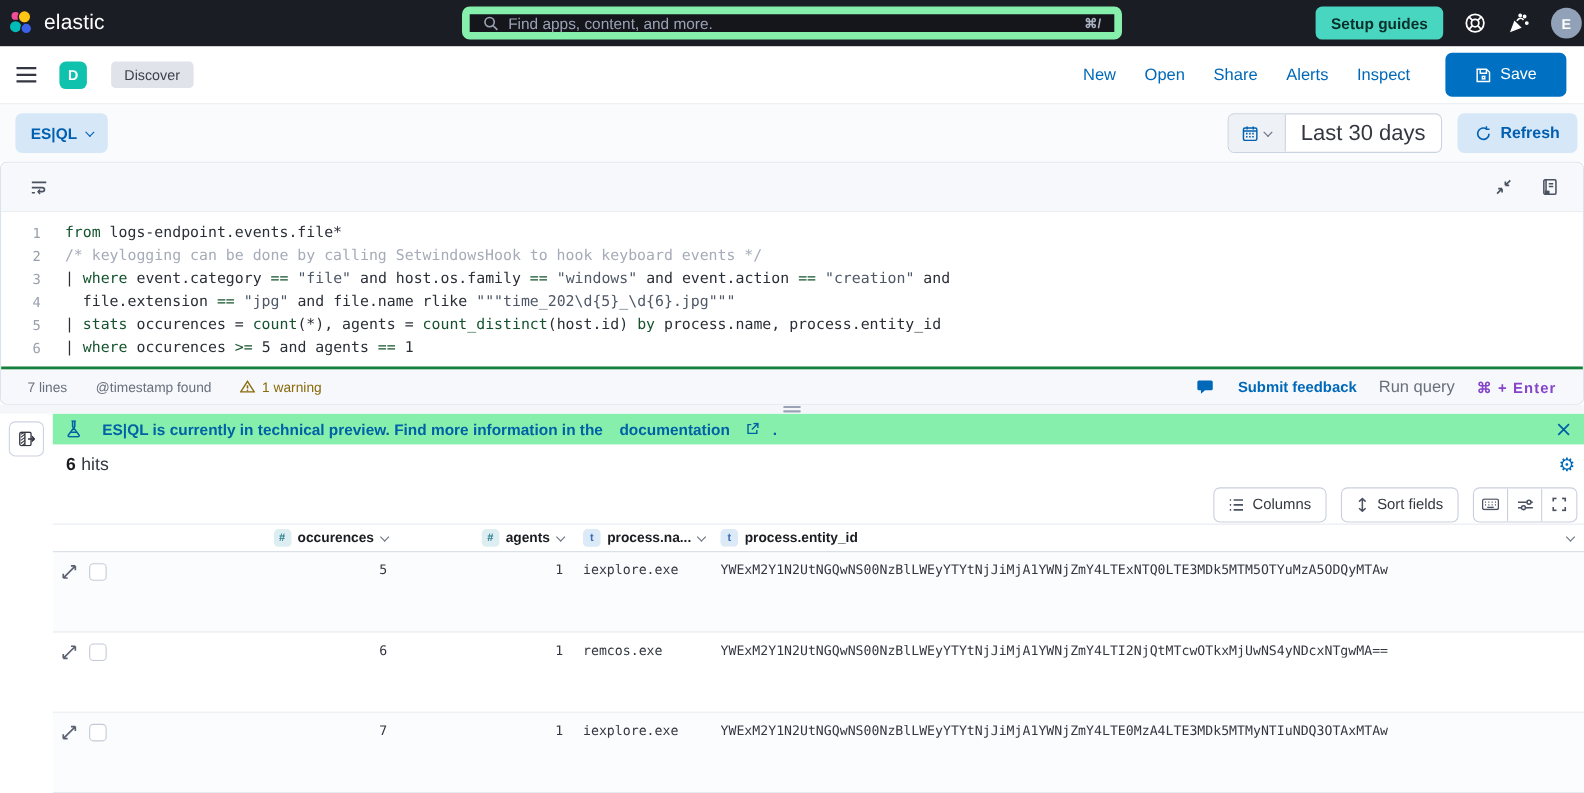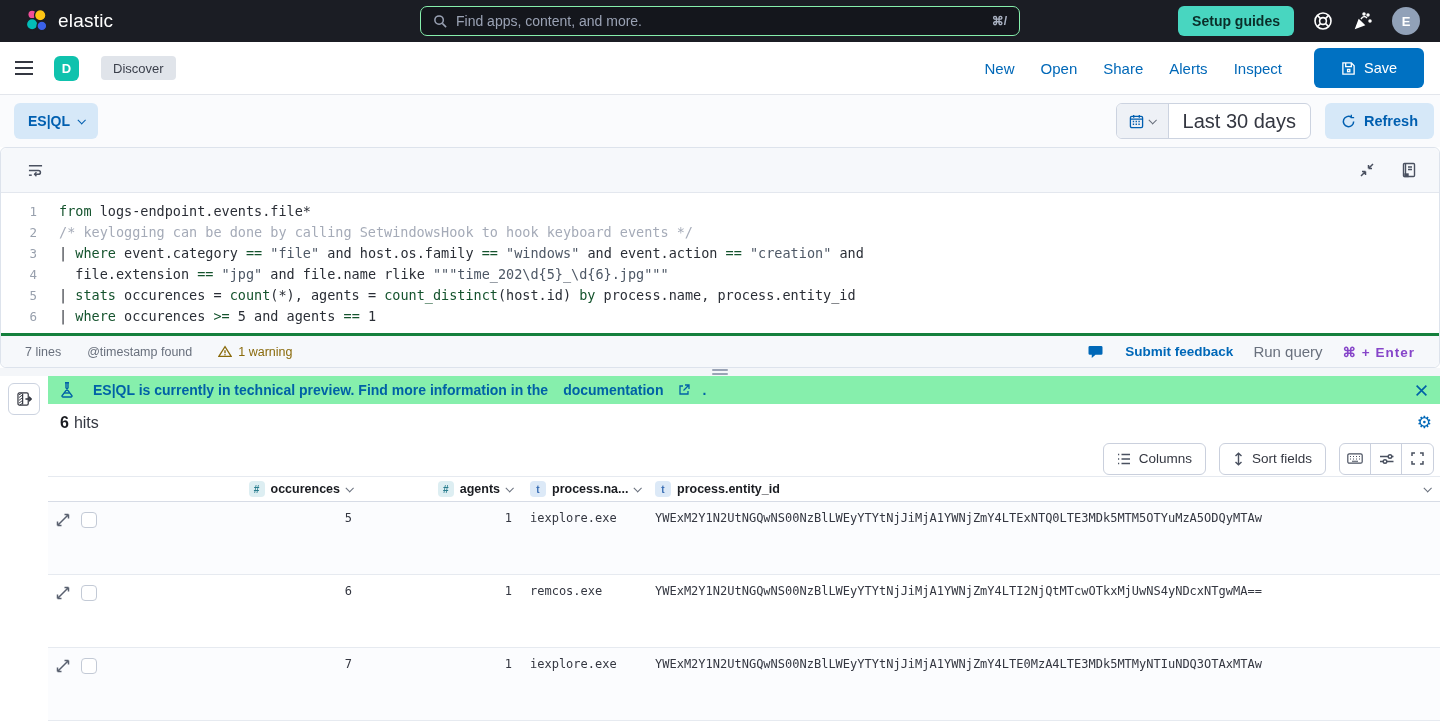--- a/index.html
+++ b/index.html
@@ -1,25 +1,25 @@
 <!DOCTYPE html>
 <html><head>
 <meta charset="utf-8">
 <style>
   * { margin:0; padding:0; box-sizing:border-box; }
   html,body { width:1440px; height:721px; overflow:hidden; background:#fff;
     font-family:"Liberation Sans", sans-serif; color:#343741; }
 
   
   .top-bar { position:relative; height:42px; background:#1b1d24; display:flex; align-items:center;
-    padding:0 20px; }
+    padding:0 2px; }
   .brand { display:flex; align-items:center; gap:8px; padding-left:4px; }
   .brand-name { color:#fff; font-size:19px; letter-spacing:.2px; }
   .search-box { position:absolute; left:50%; transform:translateX(-50%); width:600px; height:30px;
-    background:#14161c; border:1px solid #86efac; border-radius:7px; display:flex; align-items:center;
+    background:#14161c; border:7px solid #86efac; border-radius:7px; display:flex; align-items:center;
     padding:0 12px; gap:8px; }
   .search-ph { color:#9aa2b4; font-size:14px; flex:1; }
   .search-shortcut { color:#aab2c2; font-size:12px; font-weight:bold; }
   .top-right { margin-left:auto; display:flex; align-items:center; gap:18px; }
   .setup-btn { background:#48d6c0; color:#0a2e29; border:none; border-radius:6px; height:30px;
     padding:0 14px; font-size:14px; font-weight:600; font-family:inherit; }
   .avatar { width:28px; height:28px; border-radius:50%; background:#91a1b8; color:#fff; font-size:13px;
     font-weight:600; display:flex; align-items:center; justify-content:center; }
 
   

